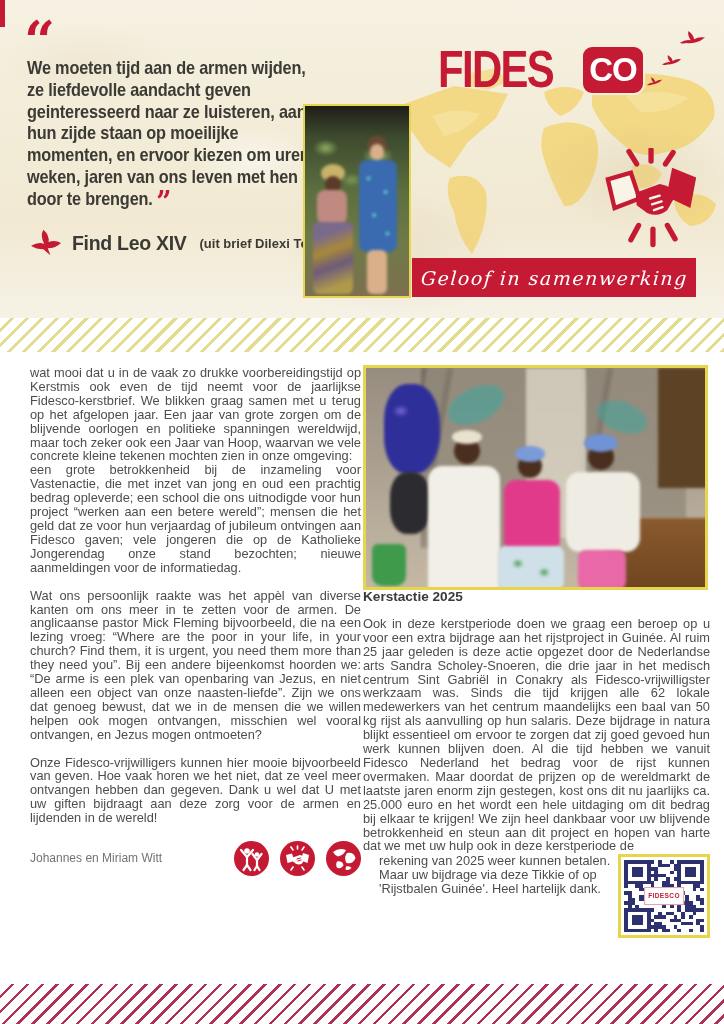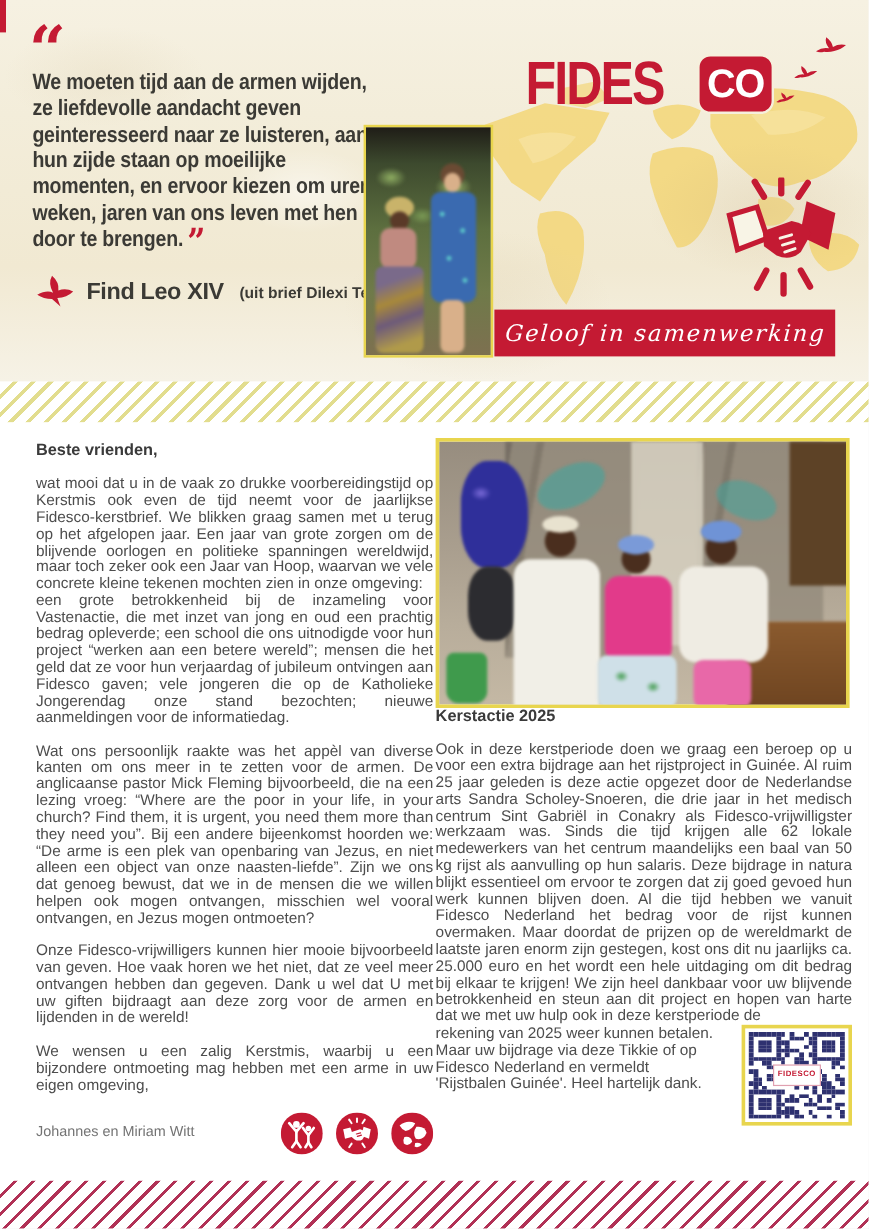--- a/index.html
+++ b/index.html
@@ -124,21 +124,21 @@
   .pr-f2-skirt{left:132px;top:178px;width:66px;height:44px;border-radius:8px;
      background:radial-gradient(10px 8px at 30% 40%,#3f9a4c,transparent 60%),
                 radial-gradient(10px 8px at 70% 60%,#3f9a4c,transparent 60%),#cfe0e8;}
   .pr-f3-body{left:200px;top:104px;width:74px;height:80px;border-radius:14px;background:#efece3;}
   .pr-f3-head{left:222px;top:76px;width:26px;height:26px;border-radius:50%;background:#4a2e1e;}
   .pr-f3-cap{left:218px;top:66px;width:34px;height:18px;border-radius:50%;background:#6f93d6;}
   .pr-f3-legs{left:212px;top:182px;width:48px;height:40px;border-radius:8px;background:#e868a8;}
 
   .heading-right{margin-top:17px;}
   .body-text{margin-top:13px !important;}
-  .closing{display:flex;gap:0;margin-top:1px;}
+  .closing{display:flex;gap:0;margin-top:1px;margin-left:16px;}
   .closing-lines{flex:1;min-width:0;}
   .closing-lines span{display:block;}
   .qr-box{position:relative;flex:0 0 auto;width:92px;height:84px;background:#ffffff;
      border:3px solid #e8d54e;box-sizing:border-box;}
   .qr-grid{position:absolute;inset:3px;display:grid;
      grid-template-columns:repeat(21,1fr);grid-template-rows:repeat(21,1fr);}
   .qm{background:#2e3170;}
   .qr-label{position:absolute;left:50%;top:50%;transform:translate(-50%,-50%);
      background:#ffffff;border:1px solid #e0a0b0;color:#c41a33;font-size:6.5px;font-weight:bold;
      padding:1px 3px;letter-spacing:.4px;white-space:nowrap;}
@@ -232,26 +232,24 @@
     <div class="banner">
       <span class="banner-label">Geloof in samenwerking</span>
     </div>
   </div>
 
   <div class="stripes stripes-yellow"></div>
 
   <div class="main">
 
     <section class="col col-left">
-      <p class="salutation">Beste vrienden,</p>
       <p class="p-first">wat mooi dat u in de vaak zo drukke voorbereidingstijd op Kerstmis ook even de tijd neemt voor de jaarlijkse Fidesco-kerstbrief. We blikken graag samen met u terug op het afgelopen jaar. Een jaar van grote zorgen om de blijvende oorlogen en politieke spanningen wereldwijd, maar toch zeker ook een Jaar van Hoop, waarvan we vele concrete kleine tekenen mochten zien in onze omgeving:</p>
       <p class="p-cont">een grote betrokkenheid bij de inzameling voor Vastenactie, die met inzet van jong en oud een prachtig bedrag opleverde; een school die ons uitnodigde voor hun project “werken aan een betere wereld”; mensen die het geld dat ze voor hun verjaardag of jubileum ontvingen aan Fidesco gaven; vele jongeren die op de Katholieke Jongerendag onze stand bezochten; nieuwe aanmeldingen voor de informatiedag.</p>
       <p class="p-gap">Wat ons persoonlijk raakte was het appèl van diverse kanten om ons meer in te zetten voor de armen. De anglicaanse pastor Mick Fleming bijvoorbeeld, die na een lezing vroeg: “Where are the poor in your life, in your church? Find them, it is urgent, you need them more than they need you”. Bij een andere bijeenkomst hoorden we: “De arme is een plek van openbaring van Jezus, en niet alleen een object van onze naasten-liefde”. Zijn we ons dat genoeg bewust, dat we in de mensen die we willen helpen ook mogen ontvangen, misschien wel vooral ontvangen, en Jezus mogen ontmoeten?</p>
       <p class="p-gap">Onze Fidesco-vrijwilligers kunnen hier mooie bijvoorbeeld van geven. Hoe vaak horen we het niet, dat ze veel meer ontvangen hebben dan gegeven. Dank u wel dat U met uw giften bijdraagt aan deze zorg voor de armen en lijdenden in de wereld!</p>
-      <p class="p-gap">We wensen u een zalig Kerstmis, waarbij u een bijzondere ontmoeting mag hebben met een arme in uw eigen omgeving,</p>
 
       <div class="sig-row">
         <span class="signature">Johannes en Miriam Witt</span>
         <span class="icon-row">
           <svg class="circle-icon" viewBox="0 0 35 35" aria-hidden="true">
             <circle cx="17.5" cy="17.5" r="17.5" fill="#c41a33"></circle>
             <g stroke="#ffffff" stroke-width="2.2" stroke-linecap="round" fill="none">
               <line x1="13" y1="15" x2="13" y2="24"></line>
               <line x1="13" y1="16" x2="7" y2="9"></line>
               <line x1="13" y1="16" x2="19" y2="9"></line>
@@ -321,21 +319,20 @@
         <div class="pr-blob pr-f3-legs"></div>
       </div>
 
       <p class="heading heading-right">Kerstactie 2025</p>
       <p class="body-text">Ook in deze kerstperiode doen we graag een beroep op u voor een extra bijdrage aan het rijstproject in Guinée. Al ruim 25 jaar geleden is deze actie opgezet door de Nederlandse arts Sandra Scholey-Snoeren, die drie jaar in het medisch centrum Sint Gabriël in Conakry als Fidesco-vrijwilligster werkzaam was. Sinds die tijd krijgen alle 62 lokale medewerkers van het centrum maandelijks een baal van 50 kg rijst als aanvulling op hun salaris. Deze bijdrage in natura blijkt essentieel om ervoor te zorgen dat zij goed gevoed hun werk kunnen blijven doen. Al die tijd hebben we vanuit Fidesco Nederland het bedrag voor de rijst kunnen overmaken. Maar doordat de prijzen op de wereldmarkt de laatste jaren enorm zijn gestegen, kost ons dit nu jaarlijks ca. 25.000 euro en het wordt een hele uitdaging om dit bedrag bij elkaar te krijgen! We zijn heel dankbaar voor uw blijvende betrokkenheid en steun aan dit project en hopen van harte dat we met uw hulp ook in deze kerstperiode de</p>
 
       <div class="closing">
         <div class="closing-lines">
           <span>rekening van 2025 weer kunnen betalen.</span>
           <span>Maar uw bijdrage via deze Tikkie of op</span>
-          <span>Fidesco Nederland en vermeldt</span>
           <span>'Rijstbalen Guinée'. Heel hartelijk dank.</span>
         </div>
         <div class="qr-box">
           <div class="qr-grid">
               <div class="qm" style="grid-area: 1 / 1;"></div>
               <div class="qm" style="grid-area: 1 / 2;"></div>
               <div class="qm" style="grid-area: 1 / 3;"></div>
               <div class="qm" style="grid-area: 1 / 4;"></div>
               <div class="qm" style="grid-area: 1 / 5;"></div>
               <div class="qm" style="grid-area: 1 / 6;"></div>

